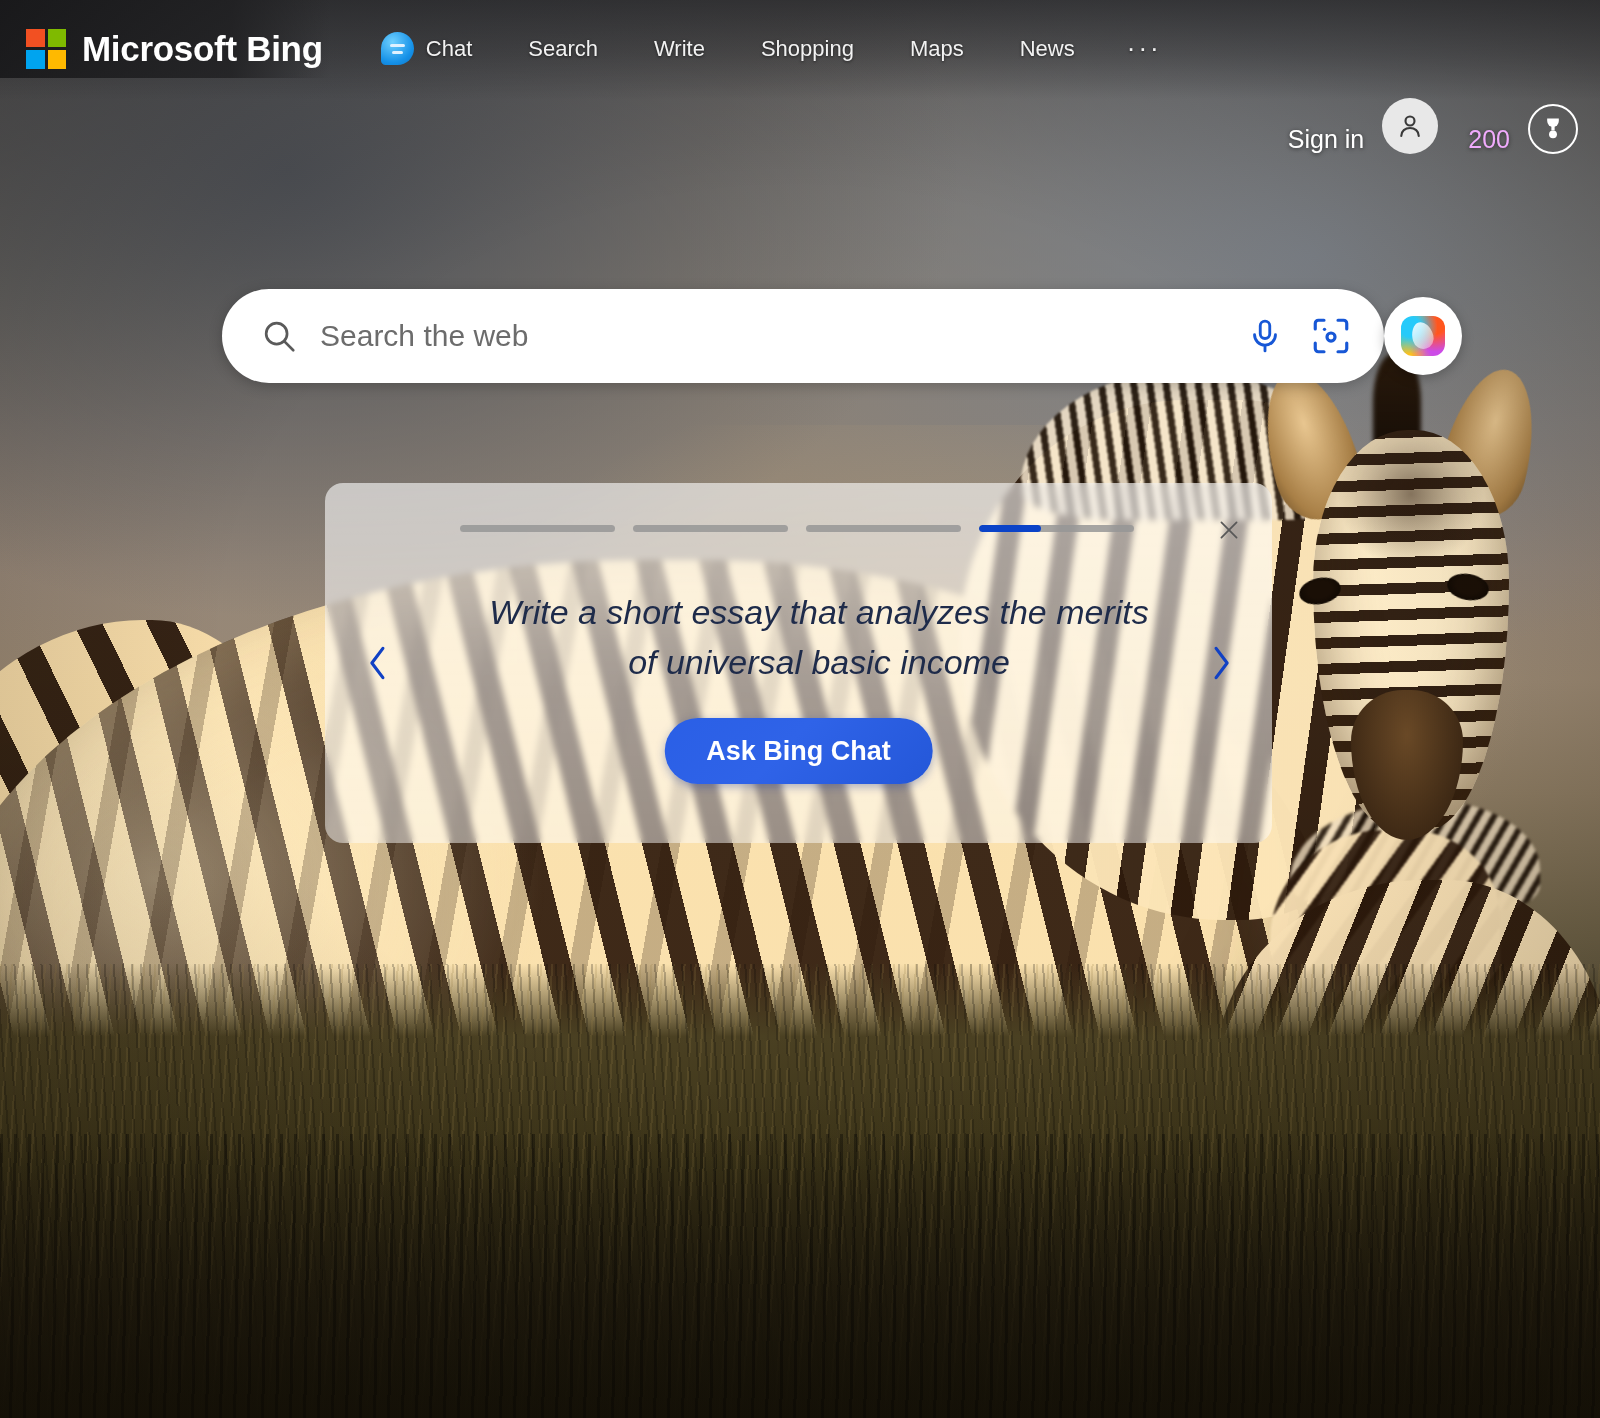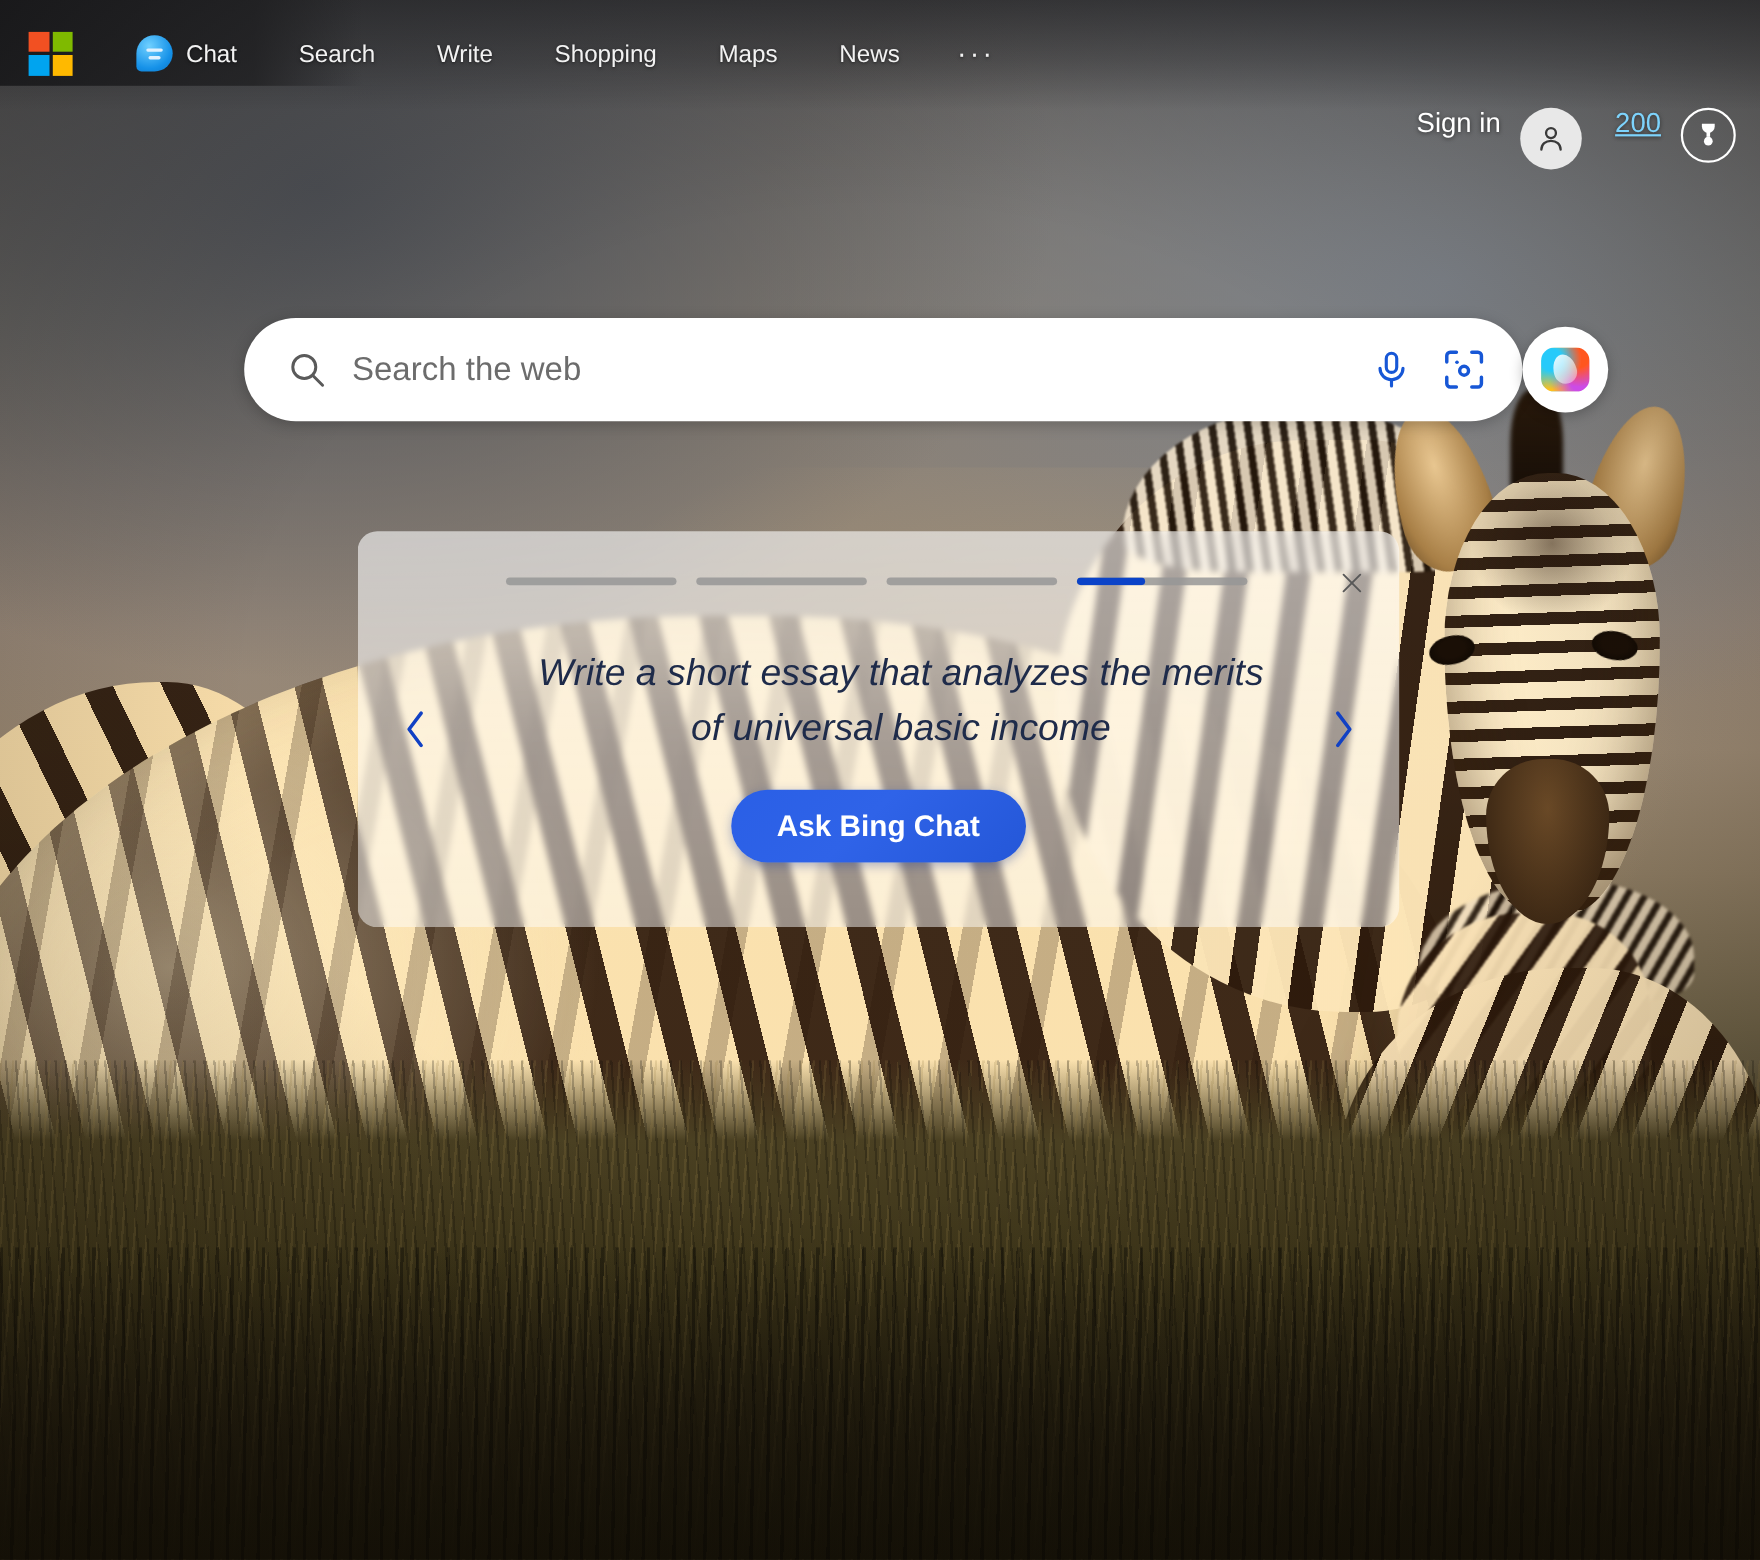--- a/index.html
+++ b/index.html
@@ -195,28 +195,28 @@
   .chat-bubble b{ display:block; height:3px; background:#dff1ff; border-radius:2px; }
   .chat-bubble b:nth-child(1){ width:15px; }
   .chat-bubble b:nth-child(2){ width:11px; }
   .nav-more{
     color:#f2f2f2; font-size:26px; letter-spacing:3px; padding:0 24px; text-decoration:none;
     text-shadow:0 1px 3px rgba(0,0,0,.55);
   }
 
   
   .account-row{
-    position:absolute; right:22px; top:98px; display:flex; align-items:flex-start; gap:18px; z-index:21;
+    position:absolute; right:22px; top:98px; display:flex; align-items:flex-end; gap:18px; z-index:21;
   }
   .signin{ color:#fff; font-size:25px; text-shadow:0 1px 4px rgba(0,0,0,.55); text-decoration:none; }
   .avatar{
     width:56px; height:56px; border-radius:50%; background:#e8e8e8;
     display:flex; align-items:center; justify-content:center;
   }
-  .rewards-count{ color:#7dd3fc; font-size:25px; margin-left:12px; text-shadow:0 1px 4px rgba(0,0,0,.55);text-decoration:underline; }
+  .rewards-count{ color:#f0abfc; font-size:25px; margin-left:12px; text-shadow:0 1px 4px rgba(0,0,0,.55); }
   .rewards-badge{
     width:50px; height:50px; border-radius:50%; border:2.5px solid #fff;
     display:flex; align-items:center; justify-content:center;
   }
 
   
   #searchrow{
     position:absolute; left:222px; top:288px; width:1330px; height:96px;
     display:flex; align-items:center; z-index:15;
   }
@@ -334,20 +334,21 @@
   <div class="logo-scrim"></div>
 
   <div class="nav">
     <a class="ms-logo" href="#">
       <span class="ms-squares">
         <i style="background:#f25022"></i>
           <i style="background:#7fba00"></i>
           <i style="background:#00a4ef"></i>
           <i style="background:#ffb900"></i>
       </span>
+      <span class="brand-text">Microsoft Bing</span>
     </a>
 
     <div class="nav-links">
       <a class="nav-link first" href="#">
         <span class="chat-bubble">
             <b></b>
             <b></b>
           </span>
         <span>Chat</span>
       </a>

